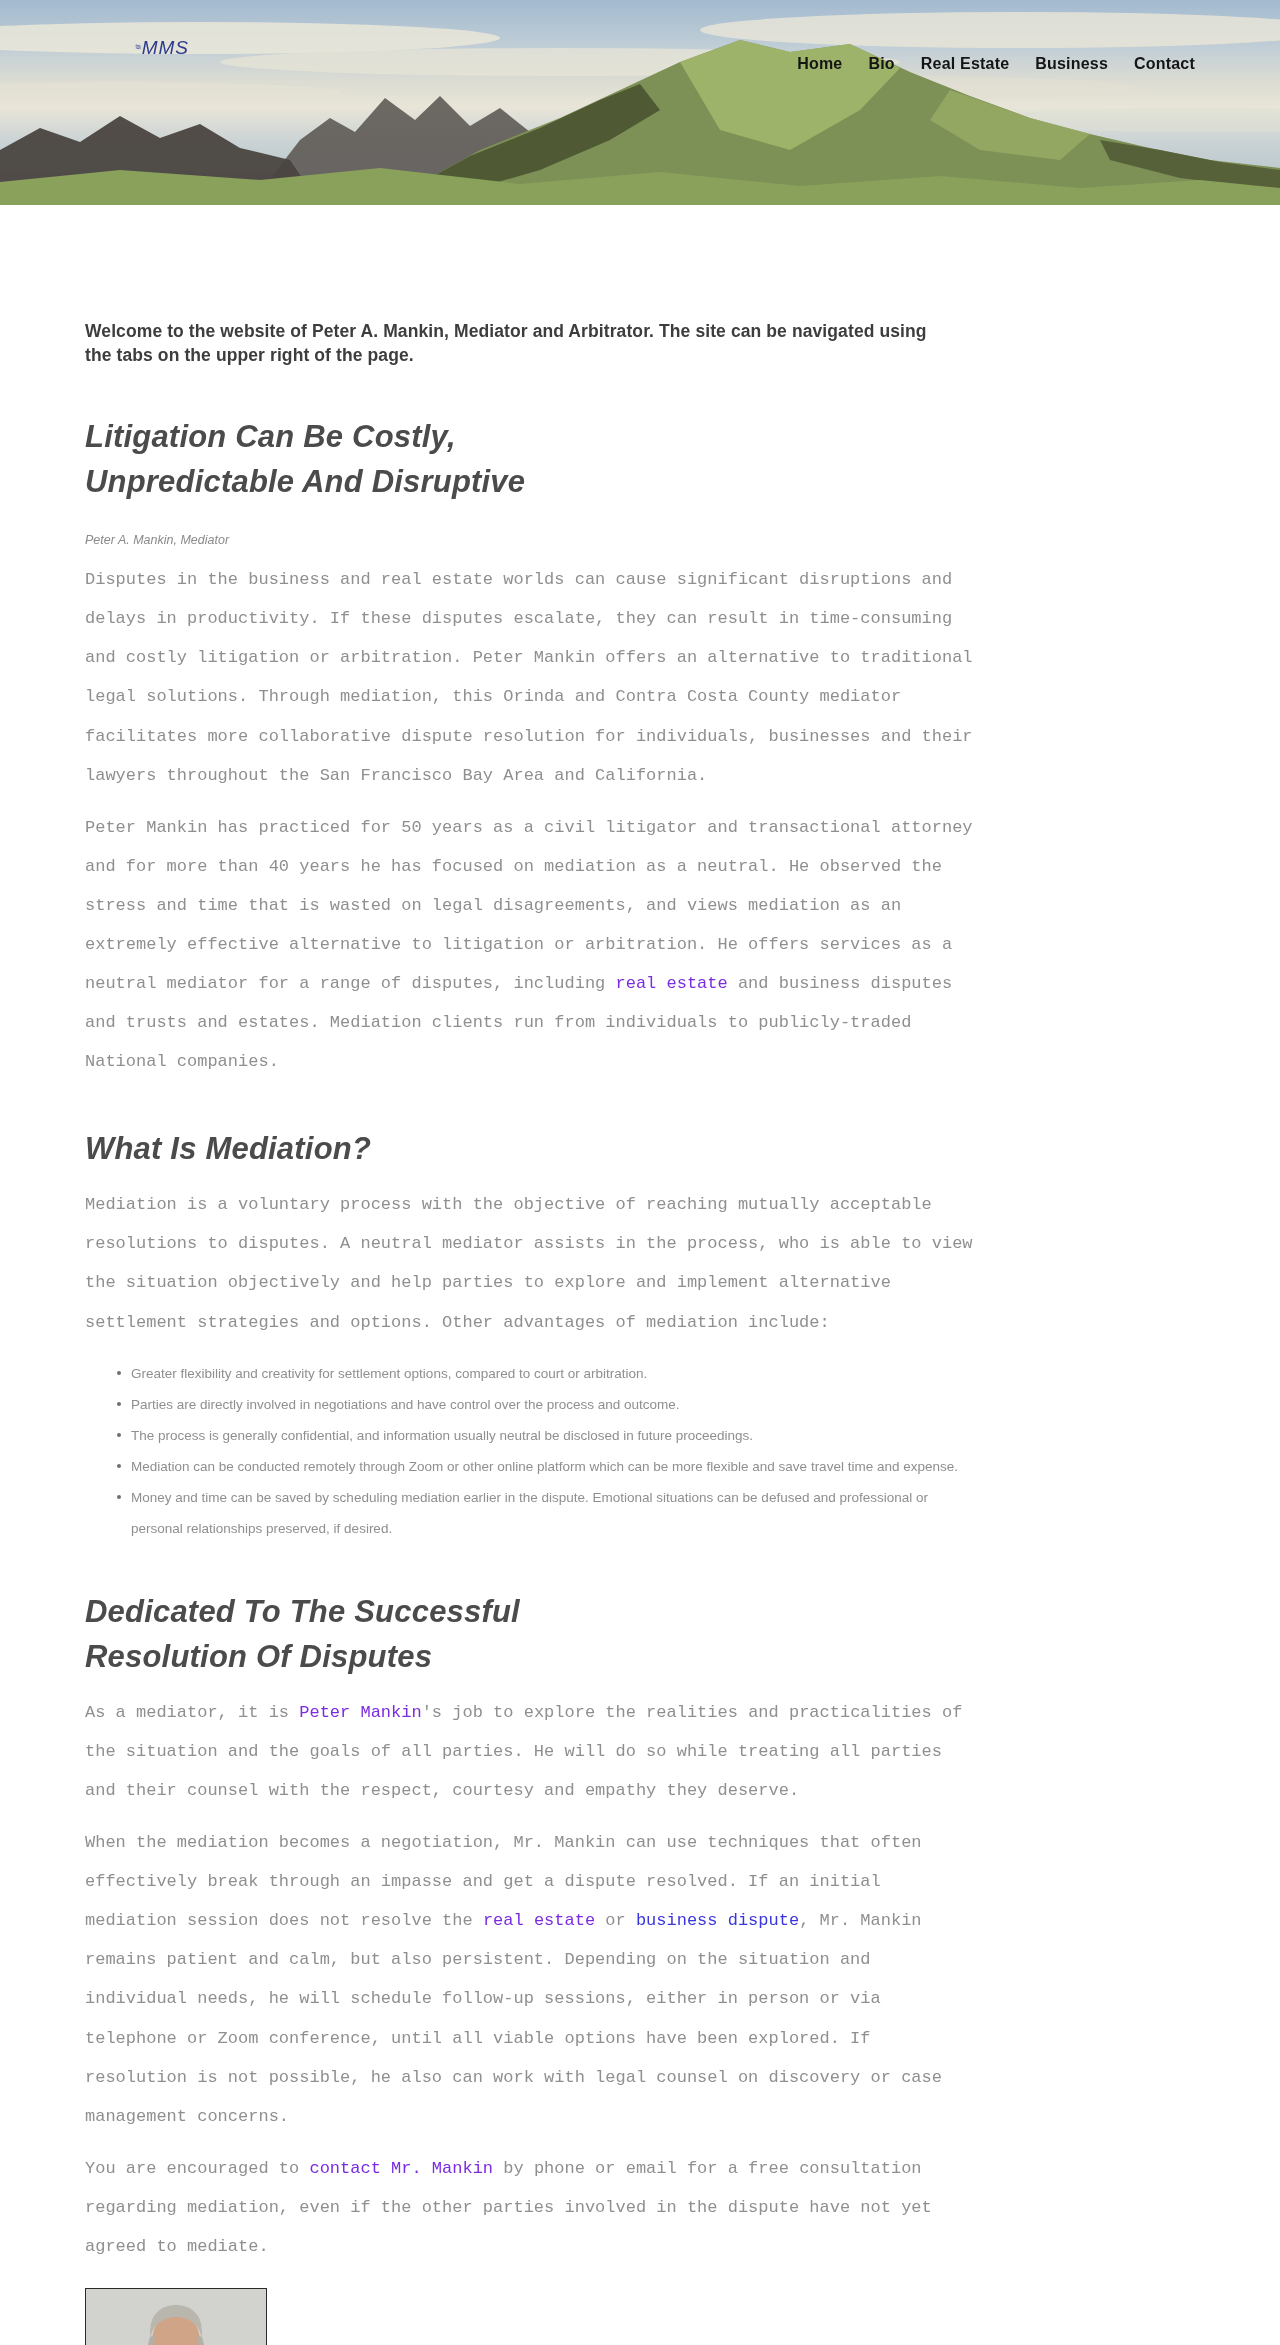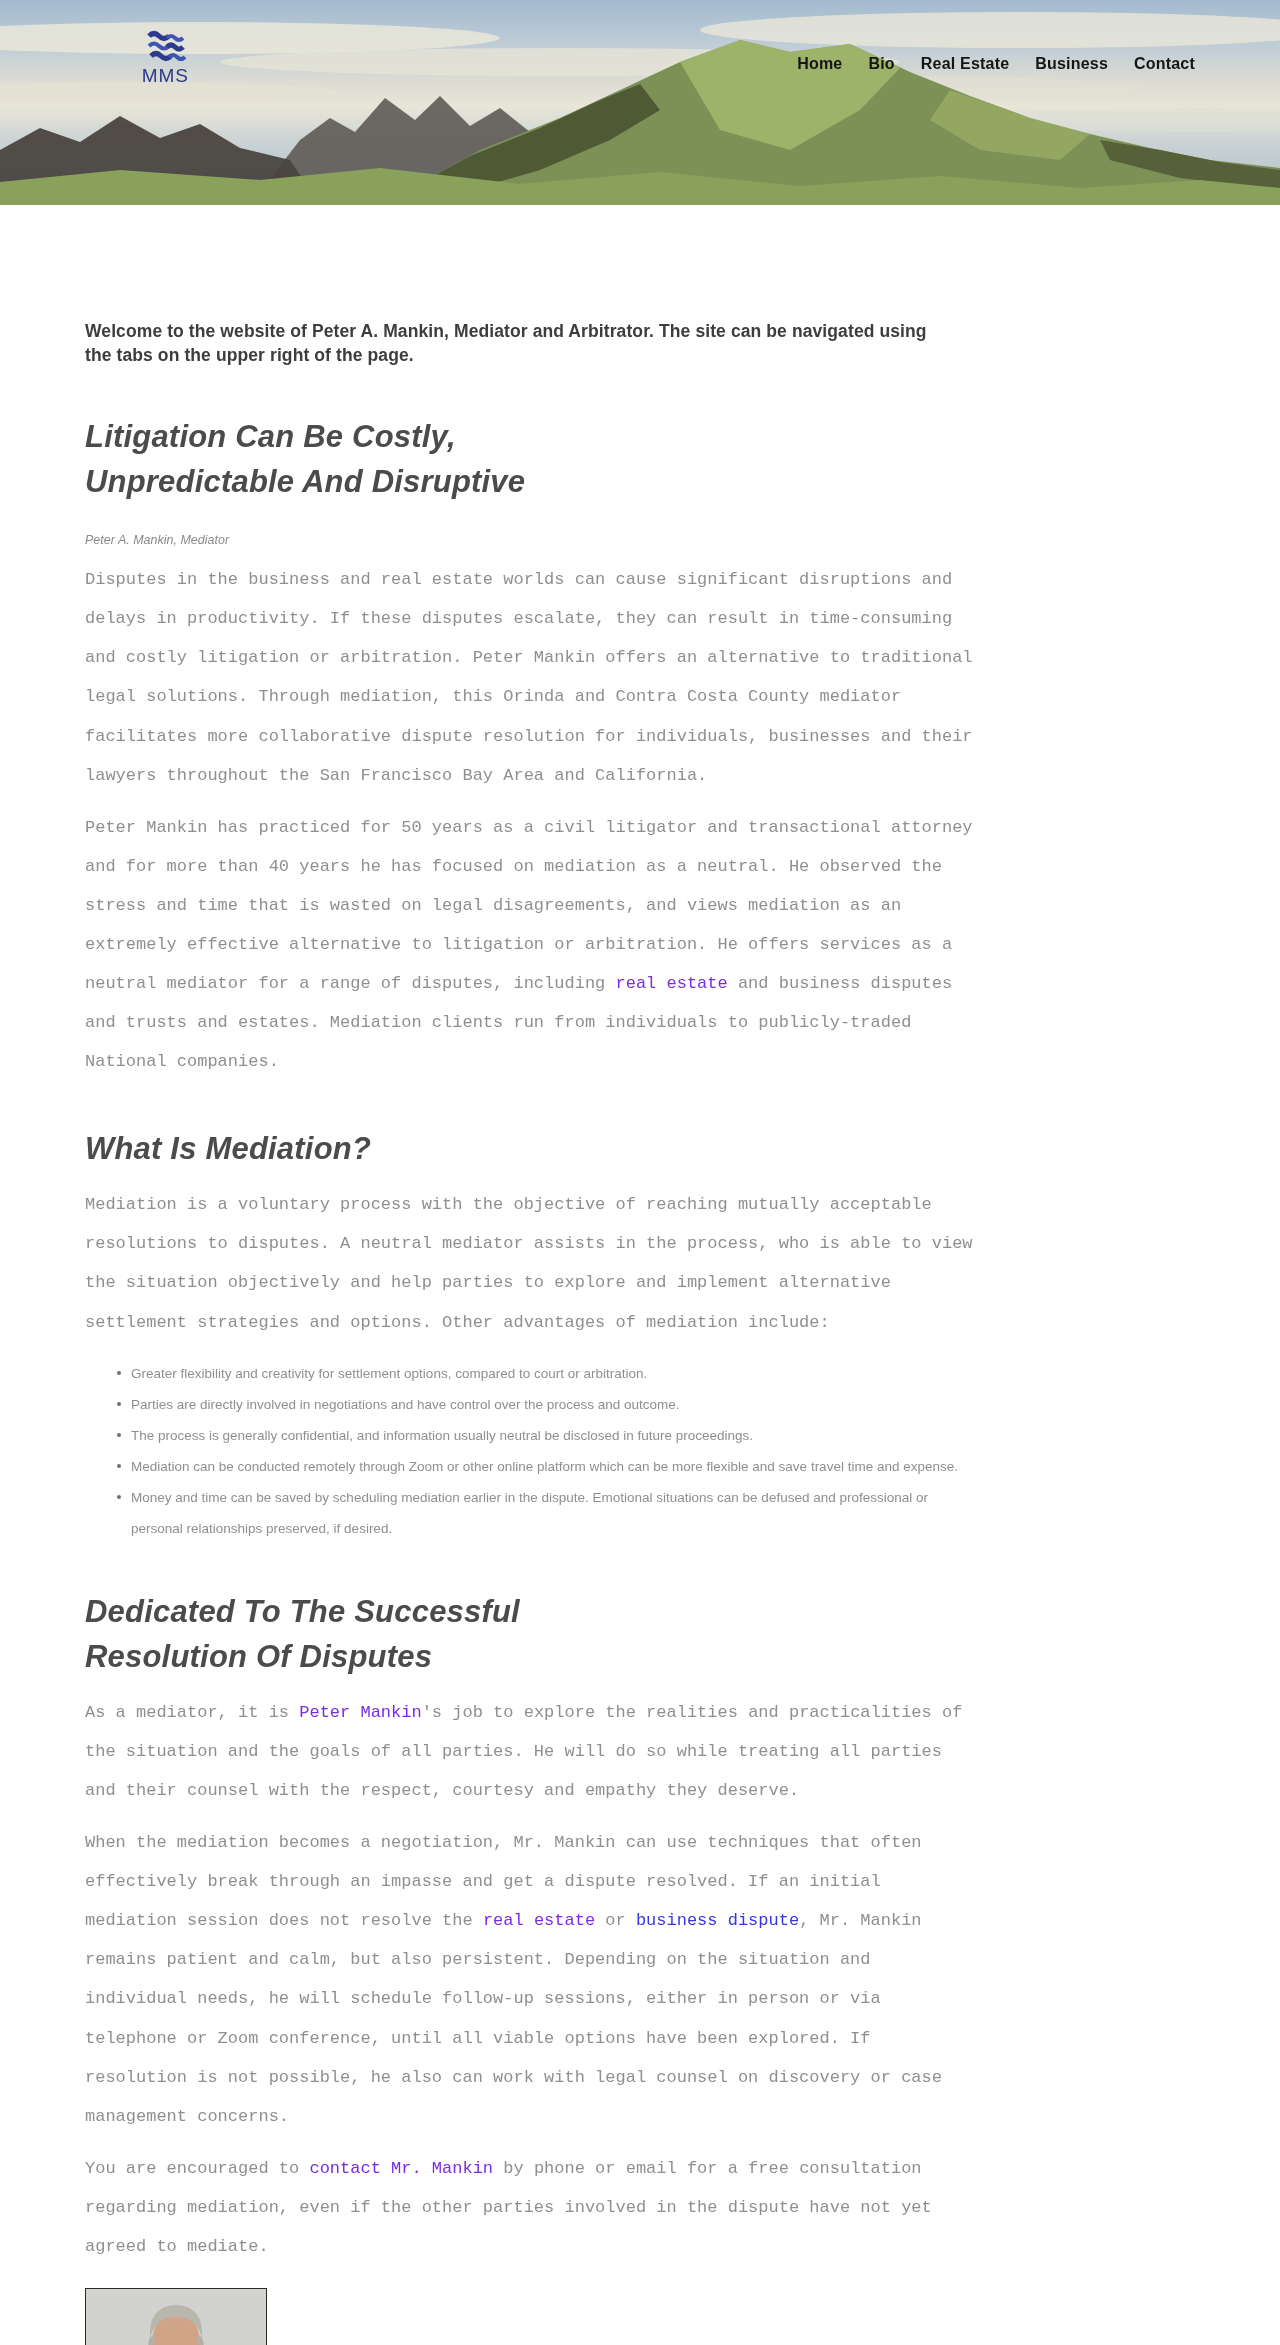--- a/index.html
+++ b/index.html
@@ -17,21 +17,21 @@
     height: 205px;
     overflow: hidden;
     background: linear-gradient(180deg, #a3bacf 0%, #bfcdd6 22%, #dcdcd3 40%, #e9e5d8 52%, #c9d2d4 70%, #adc0c9 100%);
   }
   .hero svg.landscape { position: absolute; left: 0; top: 0; width: 1280px; height: 205px; display: block; }
   .hero-inner {
     position: absolute; top: 0; left: 0; right: 0;
     display: flex; justify-content: space-between; align-items: flex-start;
     padding: 30px 85px 0 135px;
   }
-  .logo { display: flex; flex-direction: column; align-items: flex-end; width: 54px; cursor: pointer; }
+  .logo { display: flex; flex-direction: row; align-items: center; width: 54px; cursor: pointer; font-style: italic; }
   .logo-text {
     color: #2b3a8c; font-size: 19px; letter-spacing: 1px; font-weight: 400;
     margin-top: 1px; font-family: "Liberation Sans", sans-serif;
   }
   .nav { display: flex; align-items: center; gap: 26px; margin-top: 25px; }
   .nav a {
     text-decoration: none; color: #151515; font-size: 16px; font-weight: 700;
     letter-spacing: 0.2px; cursor: pointer;
   }
 

